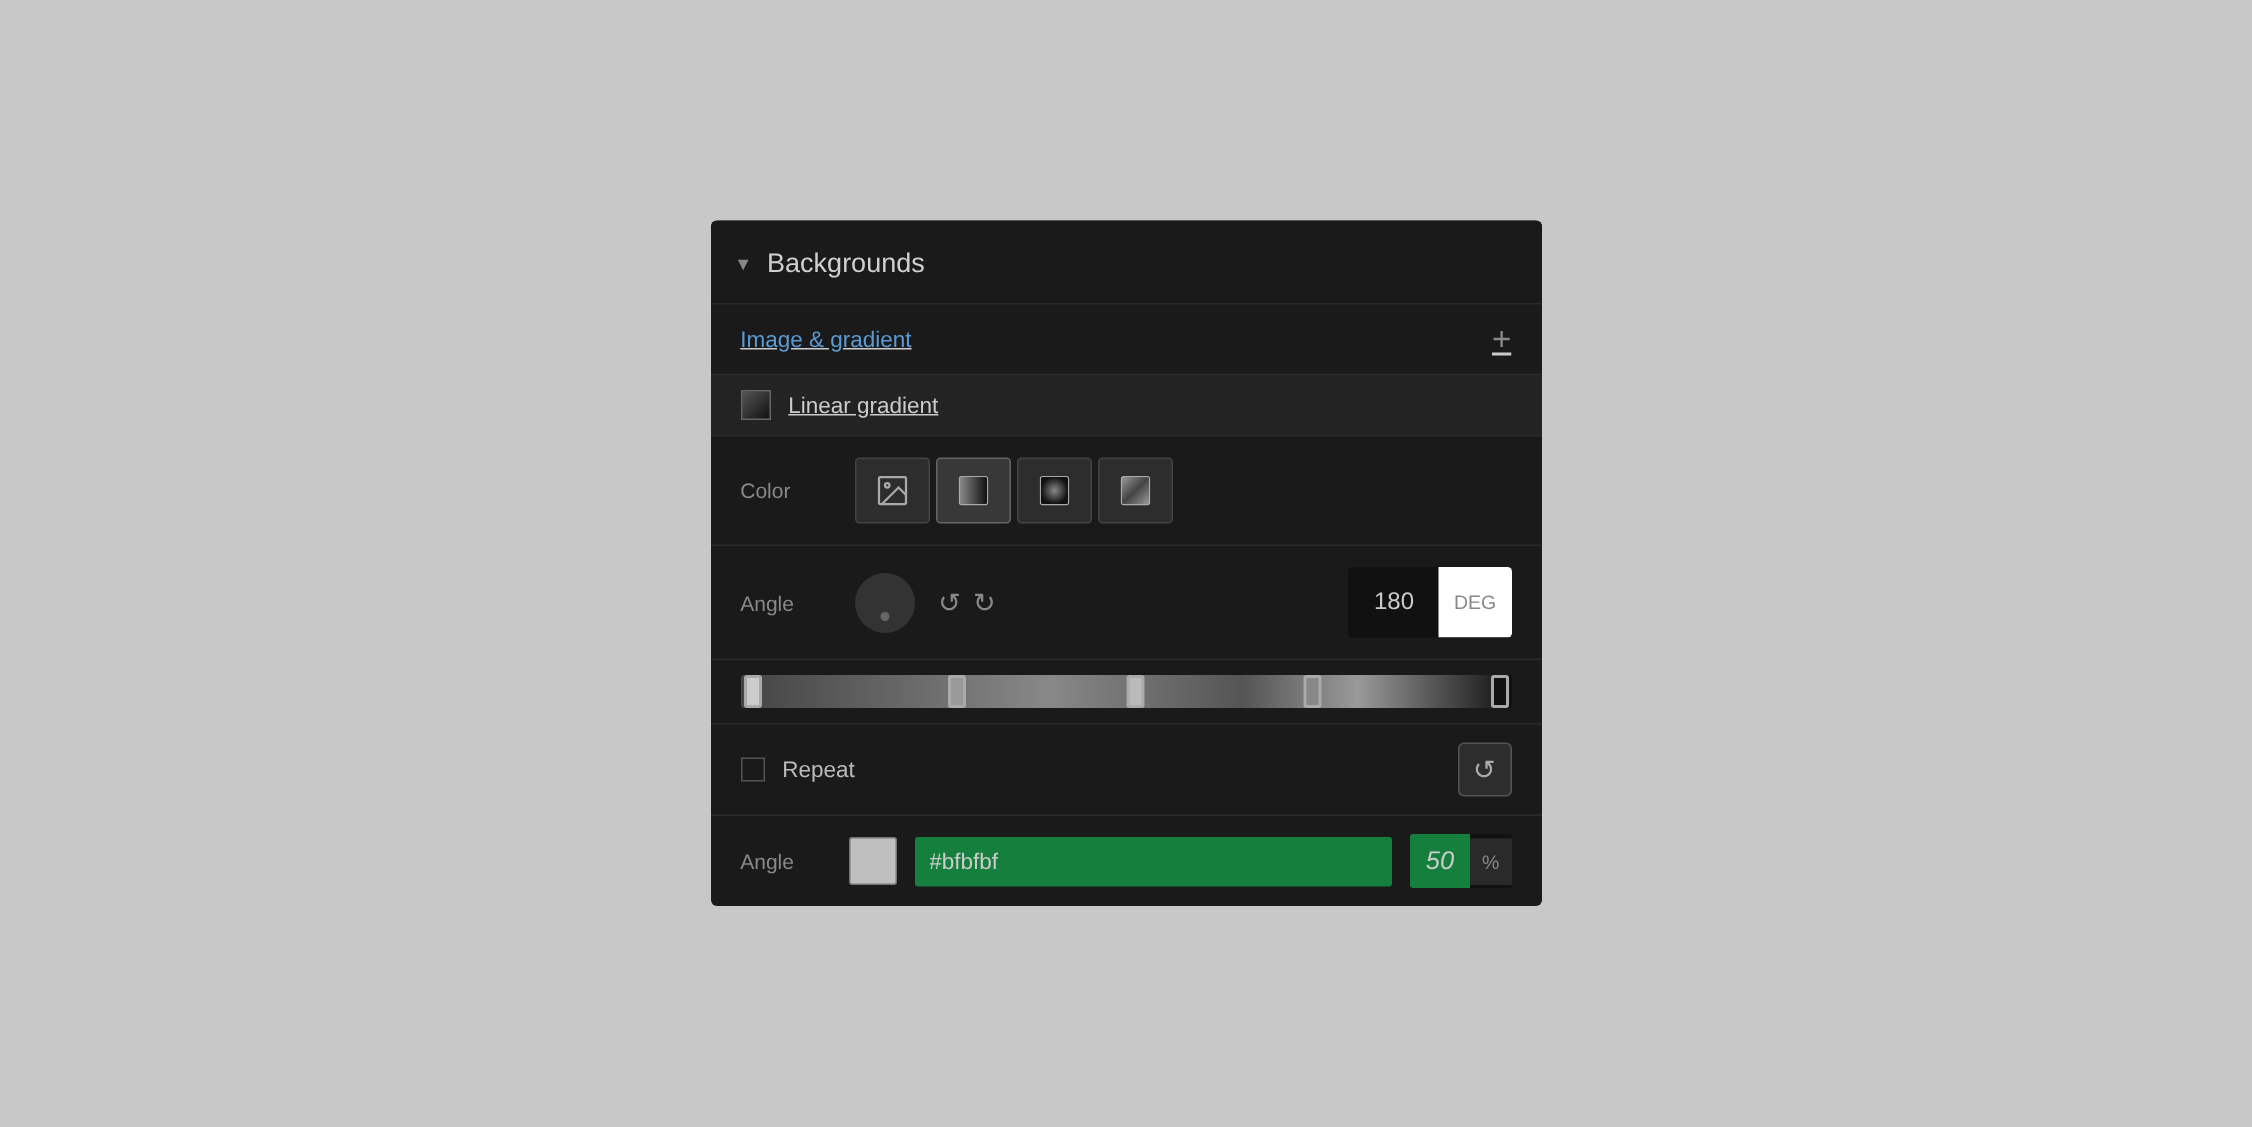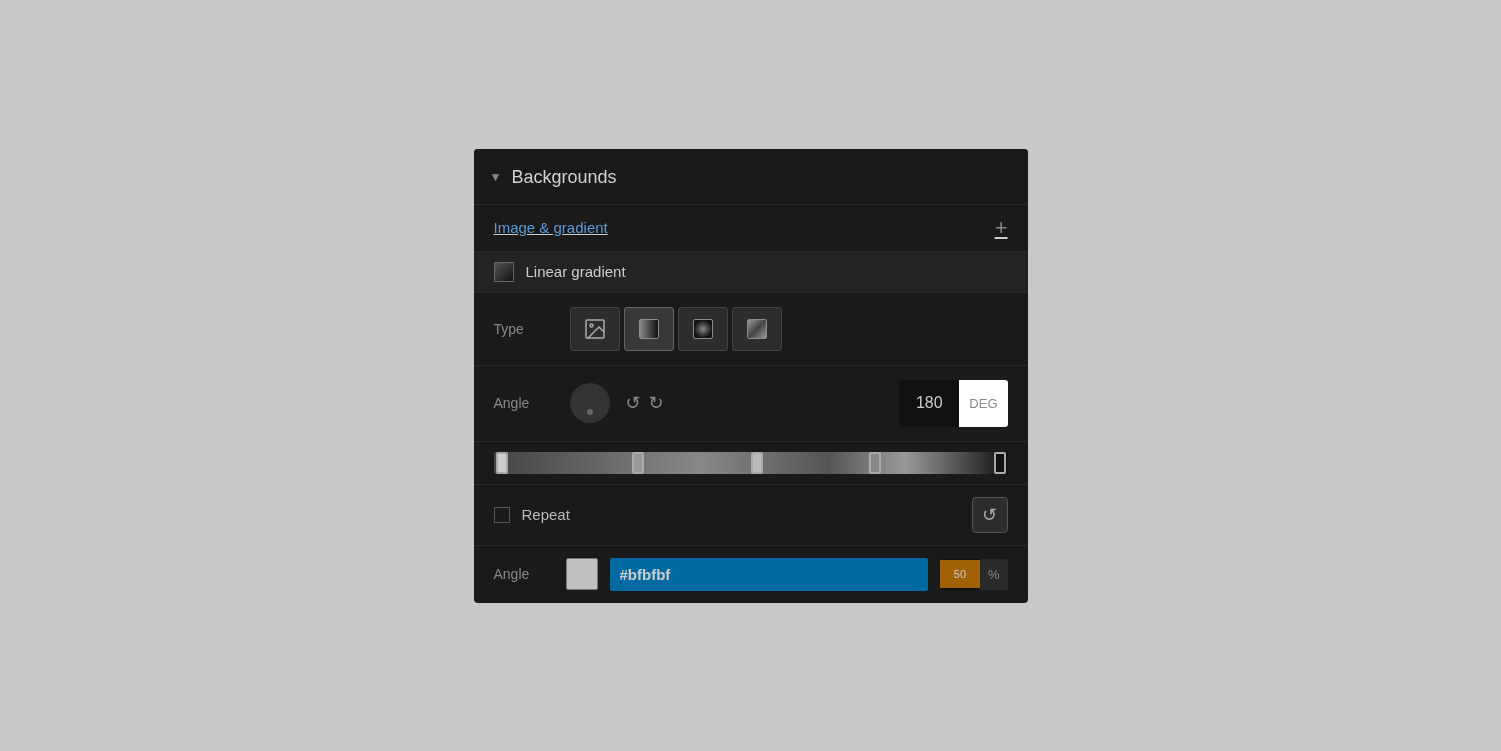--- a/index.html
+++ b/index.html
@@ -63,20 +63,21 @@
     }
 
     
     .linear-gradient-row {
       background: #232323;
       padding: 10px 20px;
       display: flex;
       align-items: center;
       gap: 12px;
       border-bottom: 1px solid #2a2a2a;
+      text-decoration: underline;
     }
     .gradient-swatch {
       width: 20px;
       height: 20px;
       background: linear-gradient(to bottom right, #555, #111);
       border: 1px solid #666;
       flex-shrink: 0;
     }
     .gradient-label {
       font-size: 15px;
@@ -269,46 +270,46 @@
     .color-swatch {
       width: 32px;
       height: 32px;
       background: #bfbfbf;
       border: 1px solid #777;
       border-radius: 2px;
       cursor: pointer;
       flex-shrink: 0;
     }
     .color-hex-input {
-      background: #0369a1;
+      background: #15803d;
       border: none;
       color: #ccc;
       font-size: 15px;
       padding: 8px 10px;
       flex: 1;
       outline: none;
       border-radius: 2px;
-      font-weight: bold;
     }
     .color-opacity-group {
       display: flex;
       background: #111;
       border-radius: 2px;
       overflow: hidden;
       align-items: center;
     }
     .color-opacity-input {
-      background: #a16207;
+      background: #15803d;
       border: none;
       color: #ccc;
-      font-size: 11px;
+      font-size: 17px;
       width: 40px;
       text-align: center;
       outline: none;
       padding: 8px 4px;
+      font-style: italic;
     }
     .color-opacity-unit {
       background: #2a2a2a;
       color: #888;
       font-size: 13px;
       padding: 8px 8px;
     }
   </style>
 </head>
 <body>
@@ -324,21 +325,21 @@
     <span class="image-gradient-label">Image &amp; gradient</span>
     <button class="add-btn">+</button>
   </div>
 
   <div class="linear-gradient-row">
     <div class="gradient-swatch"></div>
     <span class="gradient-label">Linear gradient</span>
   </div>
 
   <div class="type-row">
-    <span class="type-label">Type</span>
+    <span class="type-label">Color</span>
     <div class="type-buttons">
 
       <button class="type-btn">
         <svg viewBox="0 0 24 24" fill="none" stroke="#aaa" stroke-width="1.5">
           <rect x="3" y="3" width="18" height="18" rx="1"></rect>
           <circle cx="8.5" cy="8.5" r="1.5"></circle>
           <polyline points="21,15 16,10 5,21"></polyline>
         </svg>
       </button>
 

